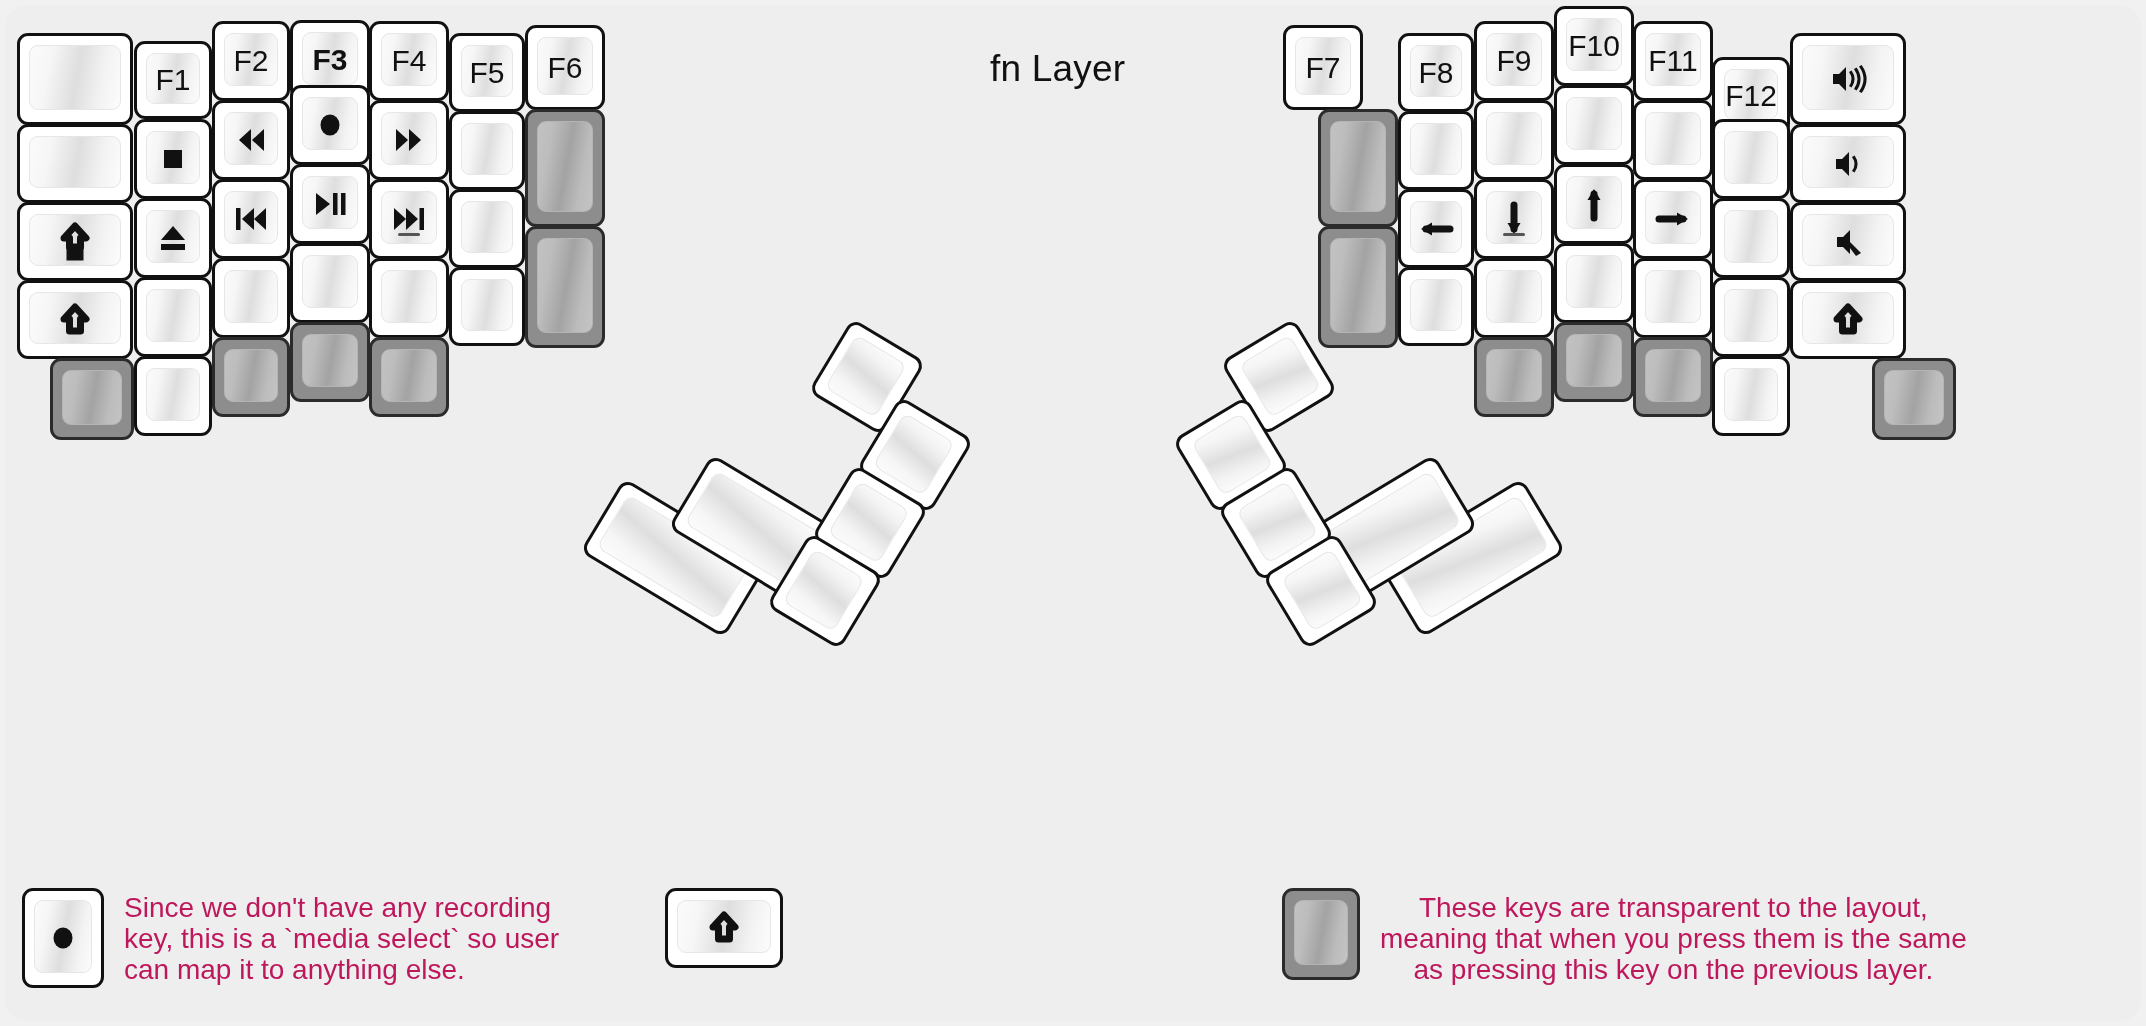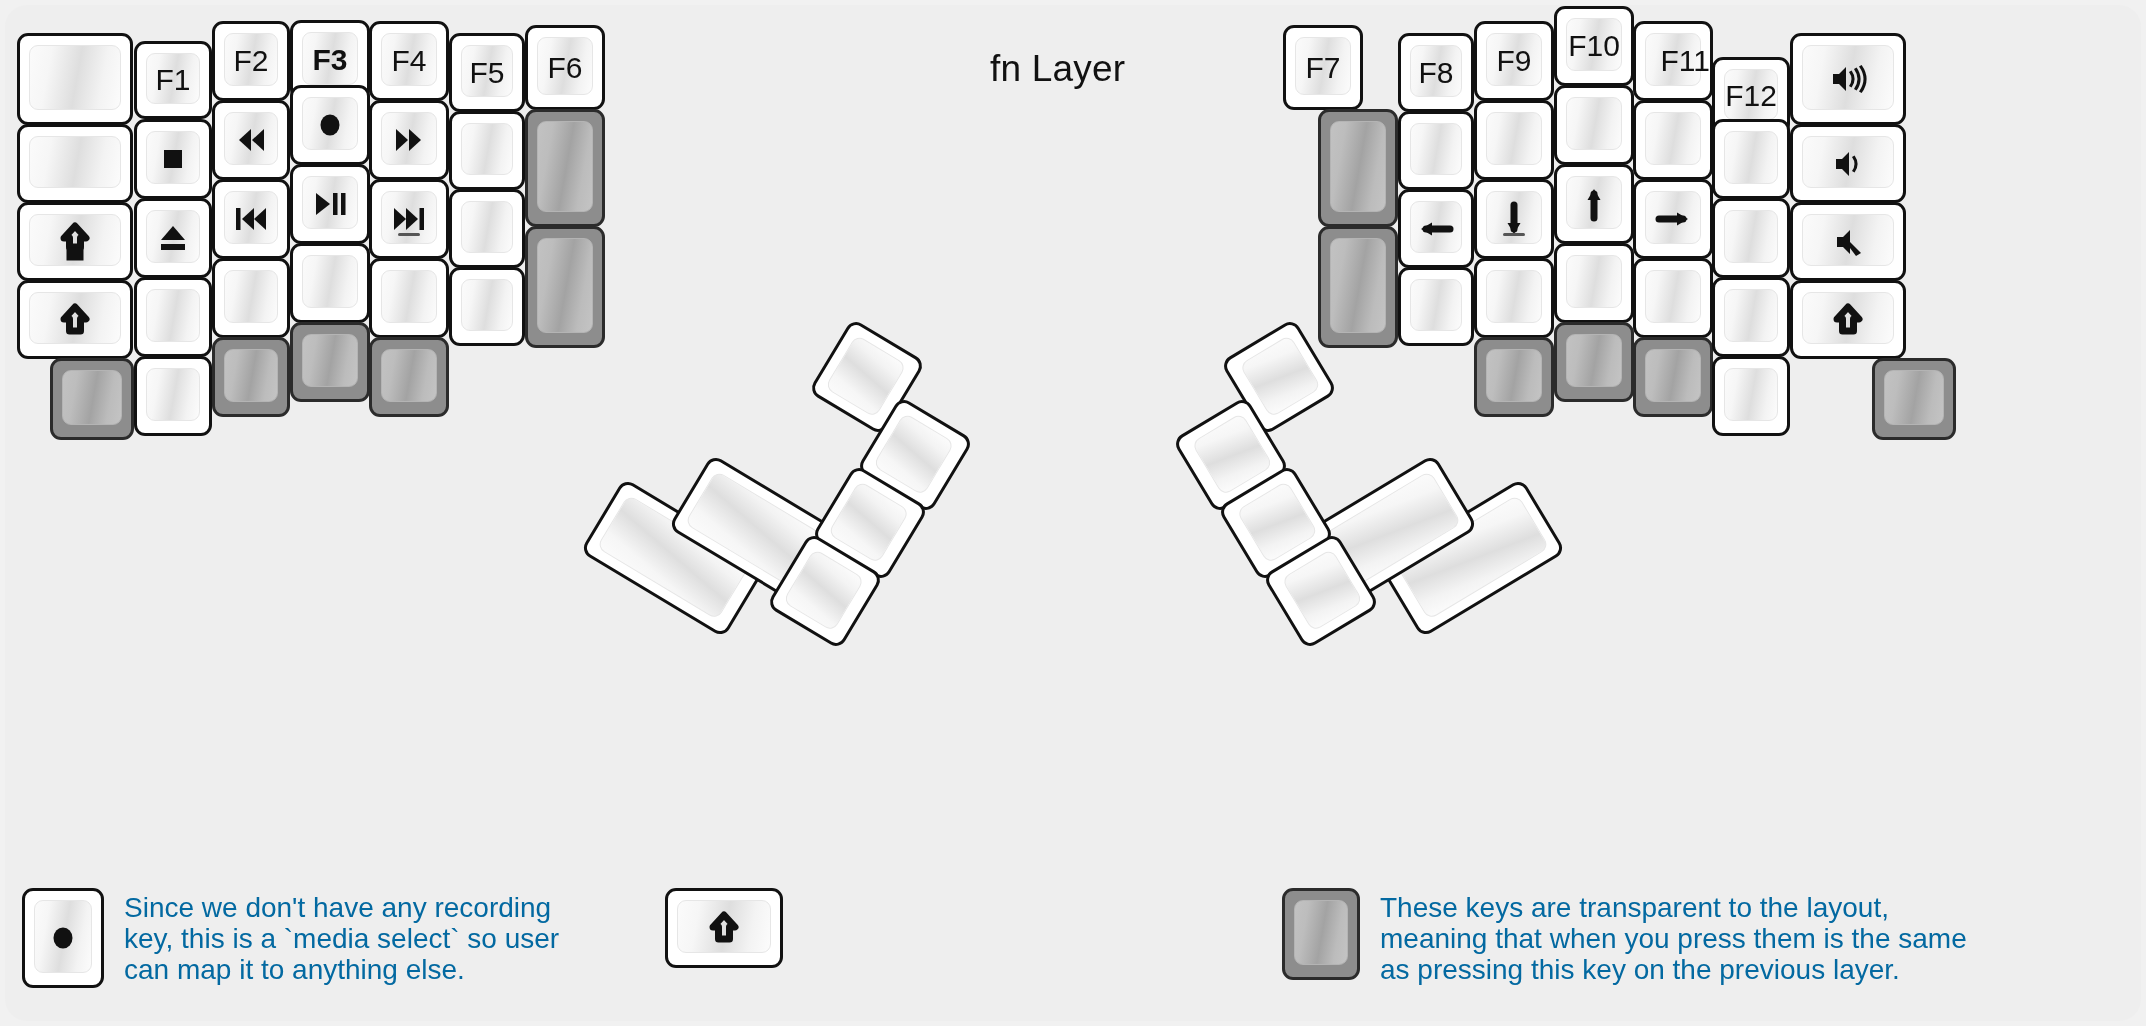--- a/index.html
+++ b/index.html
@@ -72,21 +72,21 @@
     width:22px;height:3px;background:#555;
     left:50%;margin-left:-11px;
     bottom:20px;
     border-radius:2px;
   }
 
   
   .legend{position:absolute;display:flex;align-items:flex-start;}
   .legend .lkey{position:relative;flex:0 0 auto;}
   .legend .ltext{
-    font-size:28px;line-height:31px;color:#0369a1;white-space:pre-line;
+    font-size:28px;line-height:31px;color:#be185d;white-space:pre-line;
     margin-left:20px;margin-top:4px;
   }
 </style>
 </head>
 <body>
 
 <div id="root">
   <div class="panel"></div>
   <div class="title" id="title" style="left: 990px; top: 48px;">fn Layer</div>
   <div id="keys">
@@ -320,21 +320,21 @@
             <polygon class="fill" points="20,5 13.5,16 26.5,16"></polygon>
           </svg>
         </span>
       </div>
       <div class="key" style="left: 1554px; top: 243px; width: 80px; height: 80px;">
         <div class="cap"></div>
       </div>
       <div class="key trans" style="left: 1554px; top: 322px; width: 80px; height: 80px;">
         <div class="cap"></div>
       </div>
-      <div class="key" style="left: 1633px; top: 21px; width: 80px; height: 80px; justify-content: flex-end;">
+      <div class="key" style="left: 1633px; top: 21px; width: 80px; height: 80px;">
         <div class="cap"></div>
         <span class="gl">F11</span>
       </div>
       <div class="key" style="left: 1633px; top: 100px; width: 80px; height: 80px;">
         <div class="cap"></div>
       </div>
       <div class="key" style="left: 1633px; top: 179px; width: 80px; height: 80px;">
         <div class="cap"></div>
         <span class="gl">
           <svg class="ico" width="40" height="40" viewBox="0 0 40 40">
@@ -463,21 +463,21 @@
           <div class="key" style="left: 0px; top: 0px; width: 118px; height: 80px;">
             <div class="cap"></div>
             <span class="gl">
               <svg class="ico" width="40" height="40" viewBox="0 0 40 40">
                 <polygon class="stroke" points="20,7 31,19 25.5,19 25.5,31 14.5,31 14.5,19 9,19" stroke-linejoin="round"></polygon>
               </svg>
             </span>
           </div>
         </div>
       </div>
-      <div class="legend" style="left: 1282px; top: 888px;">
+      <div class="legend" style="left: 1282px; top: 888px; text-align: center;">
         <div class="lkey" style="width: 78px; height: 92px;">
           <div class="key trans" style="left: 0px; top: 0px; width: 78px; height: 92px;">
             <div class="cap"></div>
           </div>
         </div>
         <div class="ltext">These keys are transparent to the layout,
 meaning that when you press them is the same
 as pressing this key on the previous layer.</div>
       </div>
     </div>

